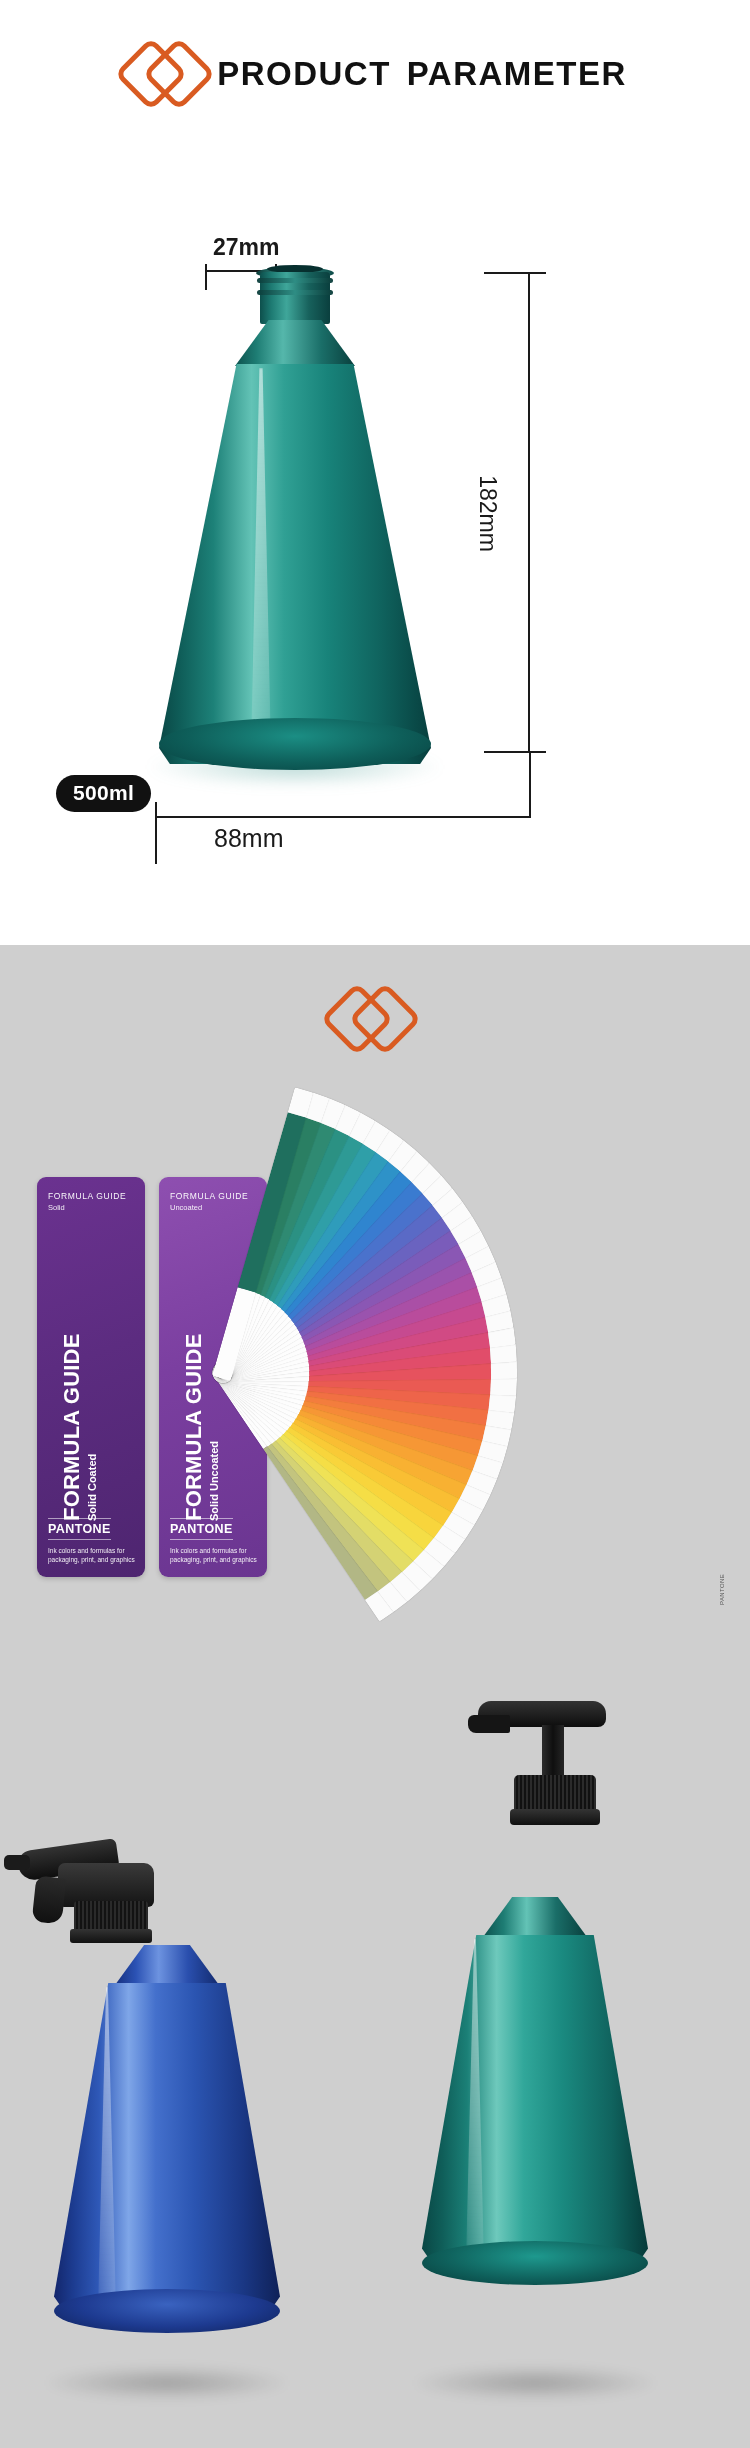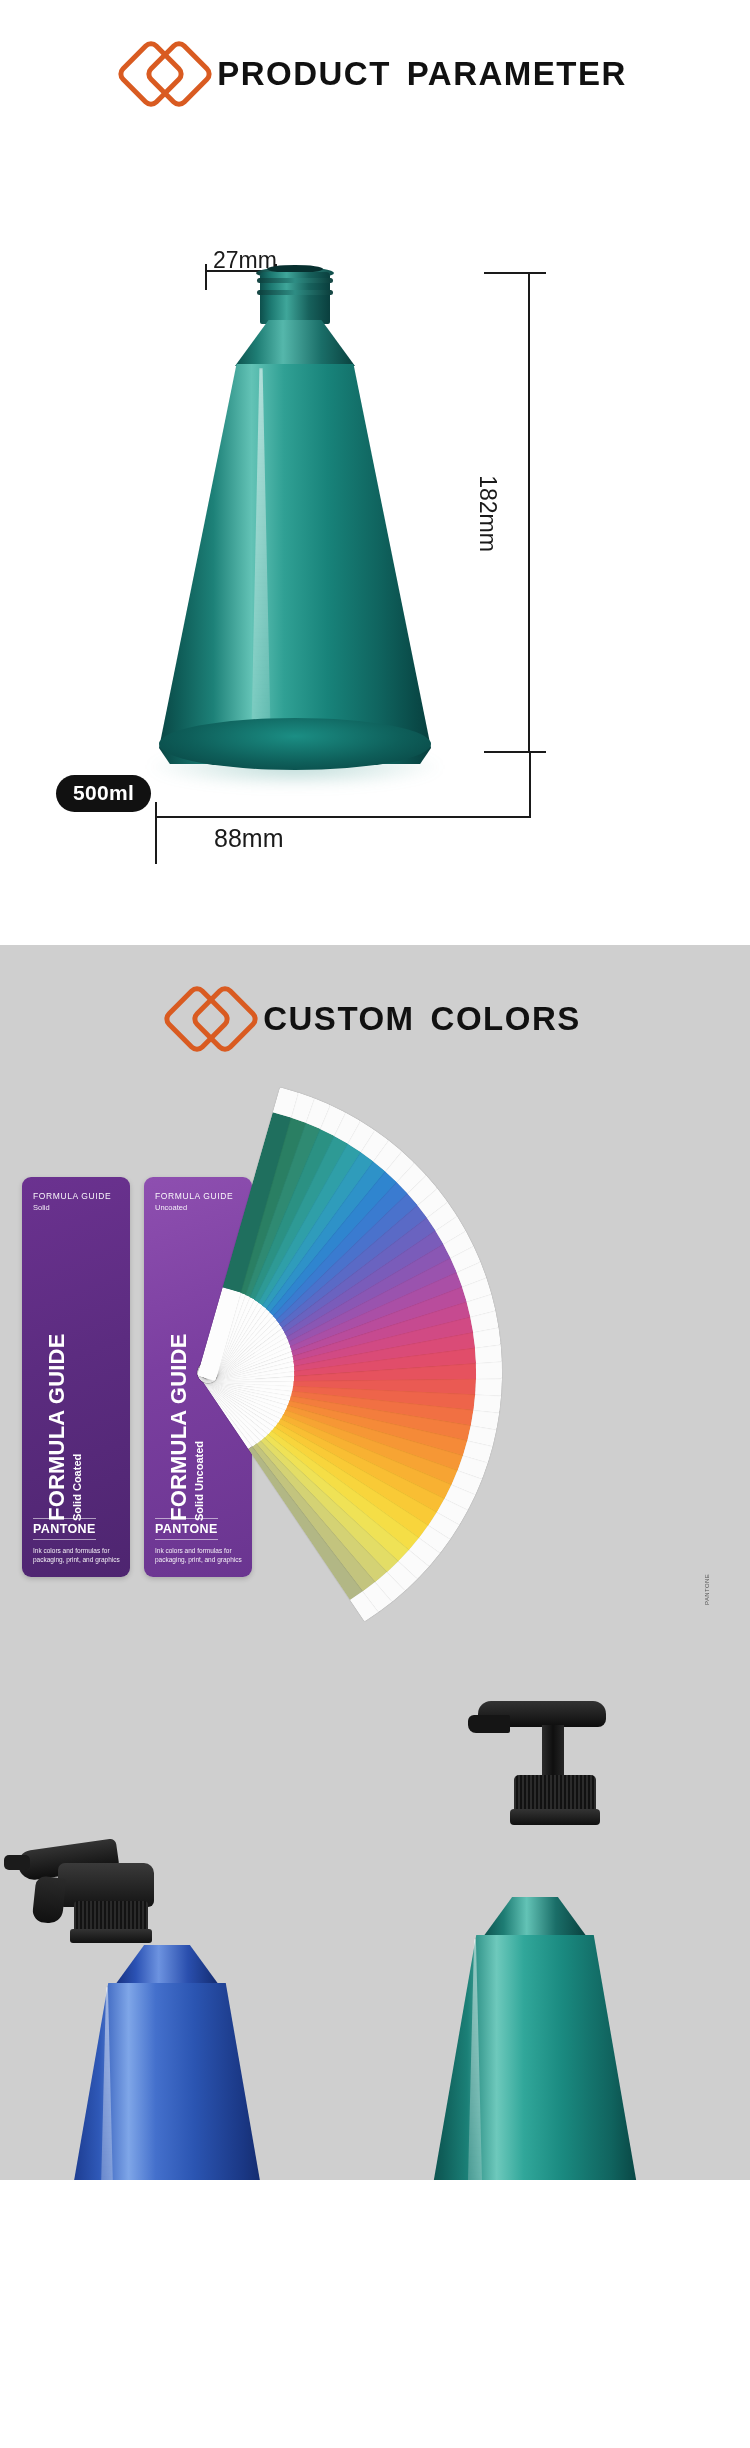--- a/index.html
+++ b/index.html
@@ -3,21 +3,21 @@
 <meta charset="utf-8">
 <title>Product Parameter</title>
 <style>
   * { margin:0; padding:0; box-sizing:border-box; }
   html,body { width:750px; }
   body {
     font-family:"Liberation Sans", sans-serif;
     background:#ffffff;
     -webkit-font-smoothing:antialiased;
   }
-  .page { width:750px; height:2180px; position:relative; overflow:hidden; }
+  .page { width:750px; height:2448px; position:relative; overflow:hidden; }
 
   
   .section { position:relative; width:750px; overflow:hidden; }
   .sec-product { height:945px; background:#ffffff; }
   .sec-colors  { height:1503px; background:#cfcfcf; }
 
   
   .sec-header {
     position:relative;
     display:flex;
@@ -138,21 +138,21 @@
     font-size:21px; font-weight:bold;
     padding:6px 17px 7px;
     border-radius:22px;
     letter-spacing:.3px;
   }
 
   
   .cc-stage { position:relative; width:750px; height:1340px; }
 
   
-  .fan { position:absolute; left:22px; top:120px; width:700px; height:420px; }
+  .fan { position:absolute; left:37px; top:120px; width:700px; height:420px; }
   .fan-blades { position:absolute; left:180px; top:0; width:520px; height:400px; }
   .blade {
     position:absolute; left:0; top:186px;
     width:300px; height:19px;
     transform-origin:6px 9.5px;
     border-radius:2px;
     box-shadow:0 0 1px rgba(0,0,0,.25);
     overflow:hidden;
     display:flex;
   }
@@ -312,21 +312,21 @@
         <span class="dm dm-a"></span>
         <span class="dm dm-b"></span>
       </div>
       <div class="sec-title">
         <span>PRODUCT</span><span class="sp"></span><span>PARAMETER</span>
       </div>
     </div>
 
     <div class="diagram">
 
-      <div class="dim-label" style="left:213px; top:135px;">27mm</div>
+      <div class="dim-label" style="left:213px; top:122px;font-weight:bold;">27mm</div>
       <div class="dim-line dim-h" style="left:205px; top:158px; width:72px;"></div>
       <div class="tick" style="left:205px; top:152px; height:26px;"></div>
       <div class="tick" style="left:275px; top:152px; height:26px;"></div>
 
       <div class="bottle-wrap">
         <div class="b-shadow"></div>
         <div class="b-lip">
             <span class="b-lip-in"></span>
           </div>
         <div class="b-neck"></div>
@@ -351,23 +351,20 @@
 
     </div>
   </div>
 
   <div class="section sec-colors">
 
     <div class="sec-header">
       <div class="brand-logo">
         <span class="dm dm-a"></span>
         <span class="dm dm-b"></span>
-      </div>
-      <div class="sec-title">
-        <span>CUSTOM</span><span class="sp"></span><span>COLORS</span>
       </div>
     </div>
 
     <div class="cc-stage">
 
       <div class="fan">
 
         <div class="fan-blades" id="fan-blades">
             <div class="blade" style="transform: rotate(-74deg); z-index: 40;">
               <span class="bl-white"></span>

